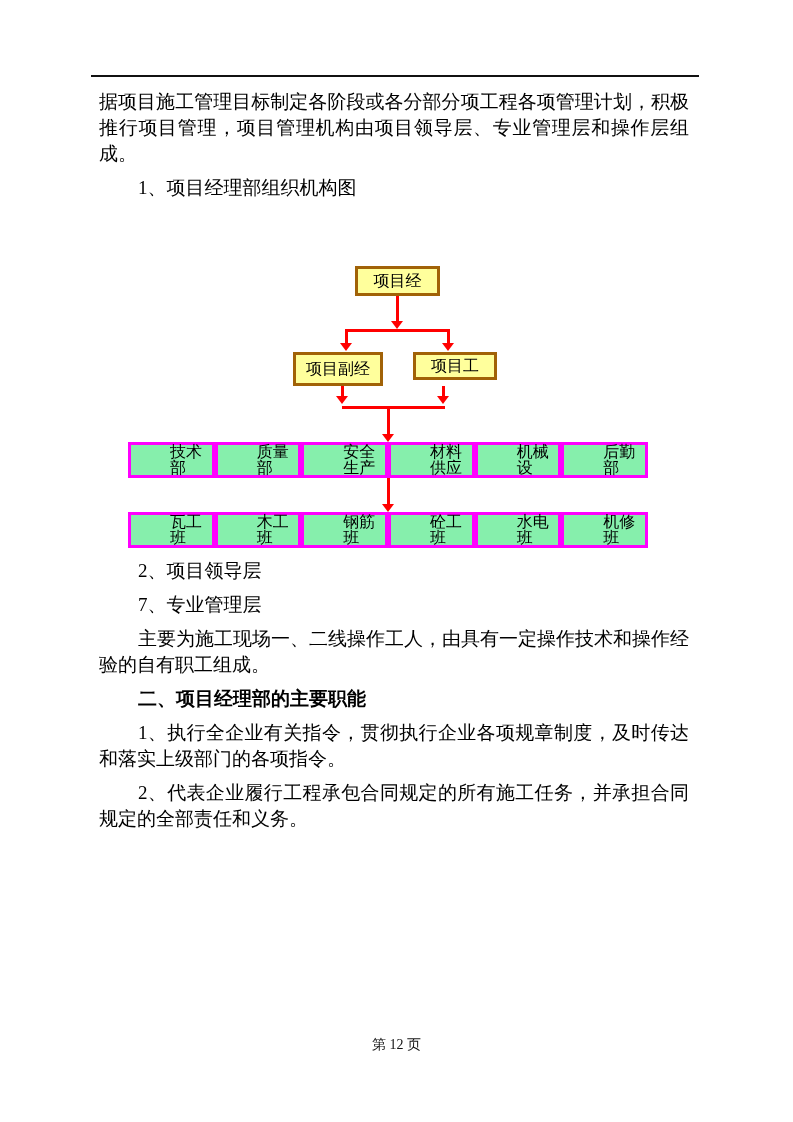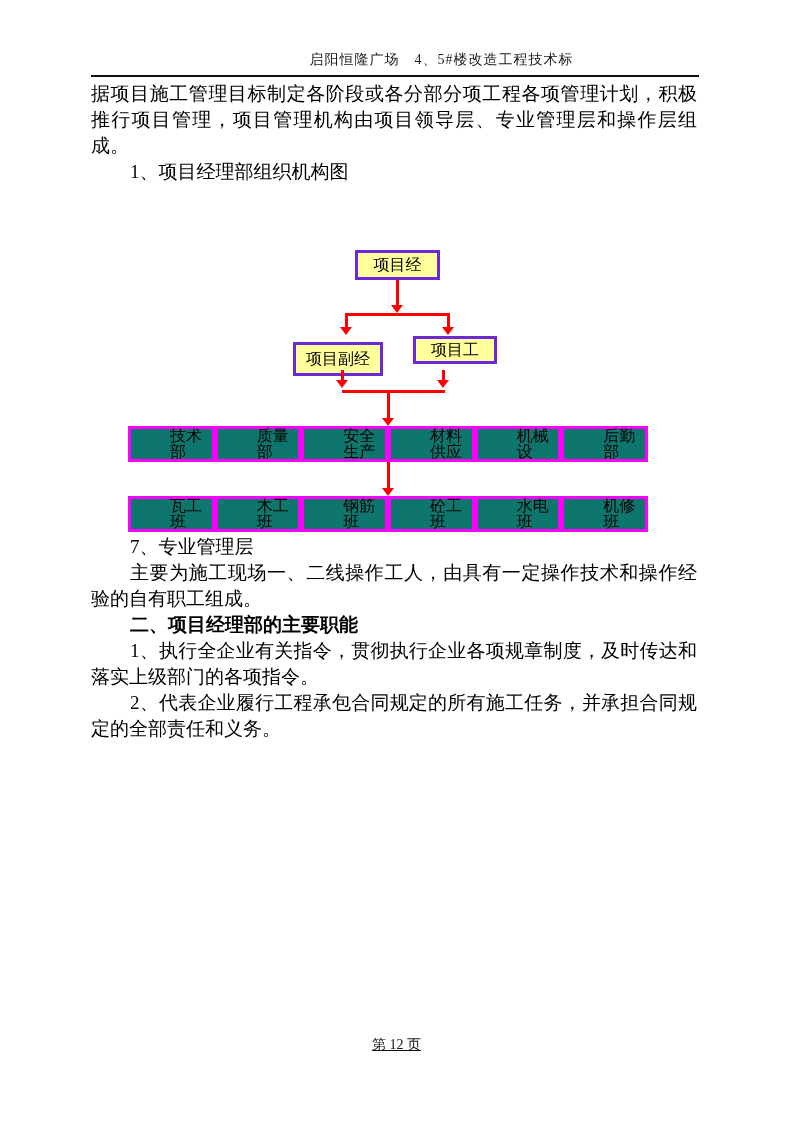--- a/index.html
+++ b/index.html
@@ -29,58 +29,58 @@
     border-top: 2px solid #111111;
   }
   
   .content {
     position: absolute;
     top: 81px; left: 91px; width: 606px;
     font-size: 19px;
     line-height: 26px;
     text-align: justify;
   }
-  .content p { margin: 0; padding: 0; }
+  .content p { margin: 8px; padding: 0; }
   .para   { text-indent: 39px; }
   .para.no-indent { text-indent: 0; }
   .item   { text-indent: 39px; }
   .bold-heading { text-indent: 39px; font-weight: bold; }
   .after-chart { margin-top: 35px; }
   
   .org-chart {
     position: relative;
     height: 296px;
     margin-top: 53px;
     text-align: left;
   }
   .obox {
     position: absolute;
     box-sizing: border-box;
     background: #ffff9c;
-    border: 3px solid #6d28d9;
+    border: 3px solid #a16207;
     display: flex;
     align-items: center;
     justify-content: center;
     font-size: 16px;
     line-height: 1;
     color: #000000;
     text-indent: 0;
   }
   .top-box { left: 264px; top: 12px; width: 85px; height: 30px; }
   .chart-row {
     position: absolute;
     left: 37px; width: 520px; height: 36px;
     display: flex;
   }
   .row-depts { top: 188px; }
   .row-crews { top: 258px; }
   .cell {
     flex: 1 1 0;
     box-sizing: border-box;
-    background: #0f766e;
+    background: #86efac;
     border: 3px solid #ff00ff;
     display: flex;
     align-items: center;
     justify-content: center;
     font-size: 16px;
     line-height: 1;
     color: #000000;
     padding-left: 39px;
   }
   .conn { position: absolute; background: #ff0000; }
@@ -93,49 +93,47 @@
     border-right: 6px solid transparent;
     border-top: 8px solid #ff0000;
   }
   
   .footer {
     position: absolute;
     top: 1036px; left: 0; width: 100%;
     text-align: center;
     font-size: 14px;
     color: #111111;
-    text-decoration: underline;
   }
 </style>
 </head>
 <body>
 
 <div class="page">
 
-  <div class="header-title">启阳恒隆广场　4、5#楼改造工程技术标</div>
   <div class="header-rule"></div>
 
   <div class="content">
 
     <p class="para no-indent">据项目施工管理目标制定各阶段或各分部分项工程各项管理计划，积极推行项目管理，项目管理机构由项目领导层、专业管理层和操作层组成。</p>
     <p class="item">1、项目经理部组织机构图</p>
 
     <div class="org-chart">
 
       <div class="obox top-box">项目经</div>
 
       <div class="conn v" style="left:305px;top:42px;height:27px"></div>
       <div class="arrow" style="left:300px;top:67px"></div>
       <div class="conn h" style="left:254px;top:75px;width:105px"></div>
       <div class="conn v" style="left:254px;top:75px;height:16px"></div>
       <div class="conn v" style="left:356px;top:75px;height:16px"></div>
       <div class="arrow" style="left:249px;top:89px"></div>
       <div class="arrow" style="left:351px;top:89px"></div>
 
-      <div class="obox" style="left:202px;top:104px;width:90px;height:34px">项目副经</div>
+      <div class="obox" style="left:202px;top:98px;width:90px;height:34px">项目副经</div>
       <div class="obox" style="left:322px;top:98px;width:84px;height:28px">项目工</div>
 
       <div class="conn v" style="left:250px;top:132px;height:13px"></div>
       <div class="conn v" style="left:351px;top:132px;height:13px"></div>
       <div class="arrow" style="left:245px;top:142px"></div>
       <div class="arrow" style="left:346px;top:142px"></div>
       <div class="conn h" style="left:251px;top:152px;width:103px"></div>
       <div class="conn v" style="left:296px;top:152px;height:28px"></div>
       <div class="arrow" style="left:291px;top:180px"></div>
 
@@ -154,20 +152,21 @@
       <div class="chart-row row-crews">
         <div class="cell">瓦工班</div>
         <div class="cell">木工班</div>
         <div class="cell">钢筋班</div>
         <div class="cell">砼工班</div>
         <div class="cell">水电班</div>
         <div class="cell">机修班</div>
       </div>
     </div>
 
+    <p class="item after-chart">2、项目领导层</p>
     <p class="item">7、专业管理层</p>
     <p class="para">主要为施工现场一、二线操作工人，由具有一定操作技术和操作经验的自有职工组成。</p>
     <p class="bold-heading">二、项目经理部的主要职能</p>
     <p class="para">1、执行全企业有关指令，贯彻执行企业各项规章制度，及时传达和落实上级部门的各项指令。</p>
     <p class="para">2、代表企业履行工程承包合同规定的所有施工任务，并承担合同规定的全部责任和义务。</p>
 
   </div>
 
   <div class="footer">第 12 页</div>
 

